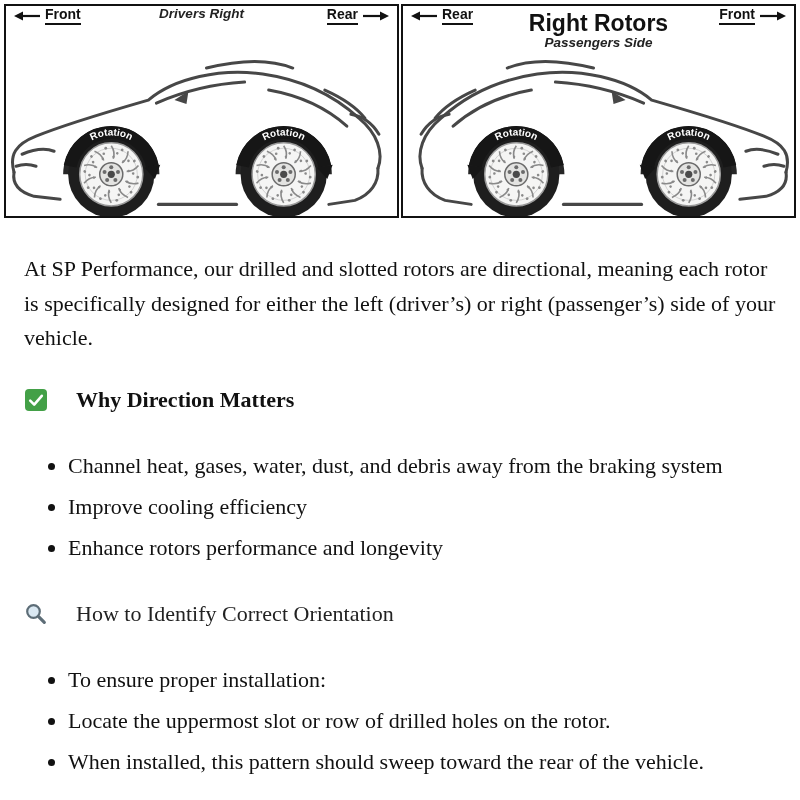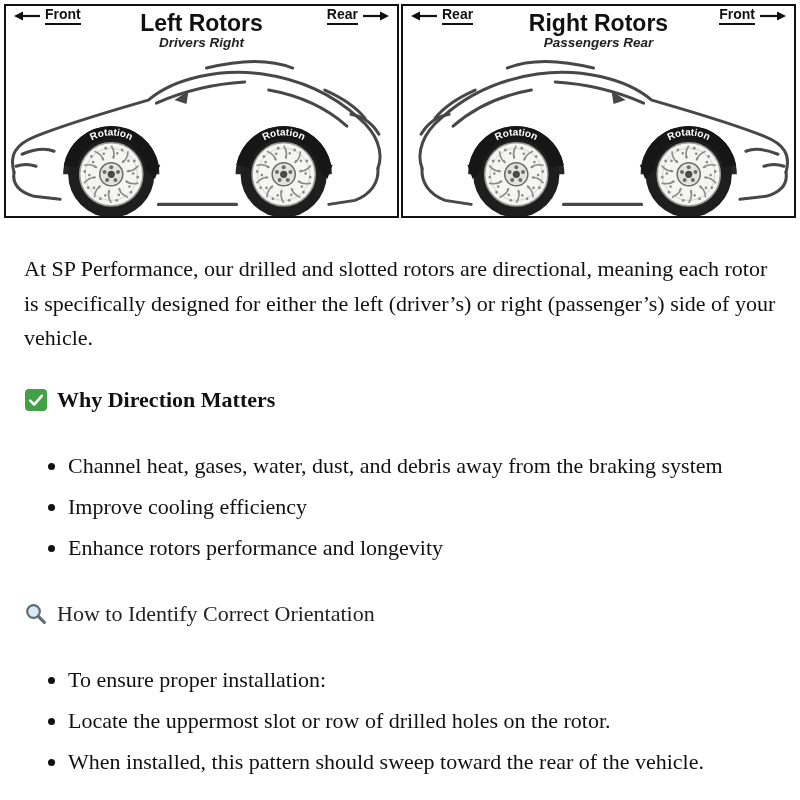--- a/index.html
+++ b/index.html
@@ -17,21 +17,21 @@
        font-size:14px;font-weight:bold;color:#111;}
   .dir.left{left:8px;}
   .dir.right{right:8px;}
   .dir span{border-bottom:2px solid #111;padding-bottom:1px;}
   .car{display:block;width:100%;height:auto;}
   svg text{font-family:"Liberation Sans",sans-serif;}
 
   
   .content{padding:2px 24px 26px 24px;font-size:22px;line-height:1.55;}
   .content p{margin:20px 0;}
-  .sec{display:flex;align-items:center;gap:9px;font-size:22px;margin:28px 0 20px 0;}
+  .sec{display:flex;align-items:center;gap:28px;font-size:22px;margin:28px 0 20px 0;}
   h2.sec{font-weight:bold;}
   h3.sec{font-weight:normal;color:#222;}
   .content ul{margin:32px 0;padding-left:44px;}
   .content li{margin:7px 0;}
   .emoji{width:24px;height:24px;flex:0 0 auto;}
 </style>
 </head>
 <body>
 
 <svg width="0" height="0" style="position:absolute" aria-hidden="true">
@@ -102,21 +102,20 @@
   <div class="panel">
     <div class="panel-head">
       <div class="dir left">
         <svg width="26" height="10" viewBox="0 0 26 10">
           <polygon points="0,5 9,0.5 9,9.5" fill="#111"></polygon>
             <rect x="8" y="3.9" width="18" height="2.2" fill="#111"></rect>
         </svg>
         <span>Front</span>
       </div>
       <div class="titles">
-        <div class="panel-title">Left Rotors</div>
         <div class="panel-sub">Drivers Right</div>
       </div>
       <div class="dir right">
         <span>Rear</span>
         <svg width="26" height="10" viewBox="0 0 26 10">
           <rect x="0" y="3.9" width="18" height="2.2" fill="#111"></rect>
             <polygon points="26,5 17,0.5 17,9.5" fill="#111"></polygon>
         </svg>
       </div>
     </div>
@@ -147,21 +146,21 @@
     <div class="panel-head">
       <div class="dir left">
         <svg width="26" height="10" viewBox="0 0 26 10">
           <polygon points="0,5 9,0.5 9,9.5" fill="#111"></polygon>
             <rect x="8" y="3.9" width="18" height="2.2" fill="#111"></rect>
         </svg>
         <span>Rear</span>
       </div>
       <div class="titles">
         <div class="panel-title">Right Rotors</div>
-        <div class="panel-sub">Passengers Rear</div>
+        <div class="panel-sub">Passengers Side</div>
       </div>
       <div class="dir right">
         <span>Front</span>
         <svg width="26" height="10" viewBox="0 0 26 10">
           <rect x="0" y="3.9" width="18" height="2.2" fill="#111"></rect>
             <polygon points="26,5 17,0.5 17,9.5" fill="#111"></polygon>
         </svg>
       </div>
     </div>
     <svg class="car" viewBox="0 0 390 160">

